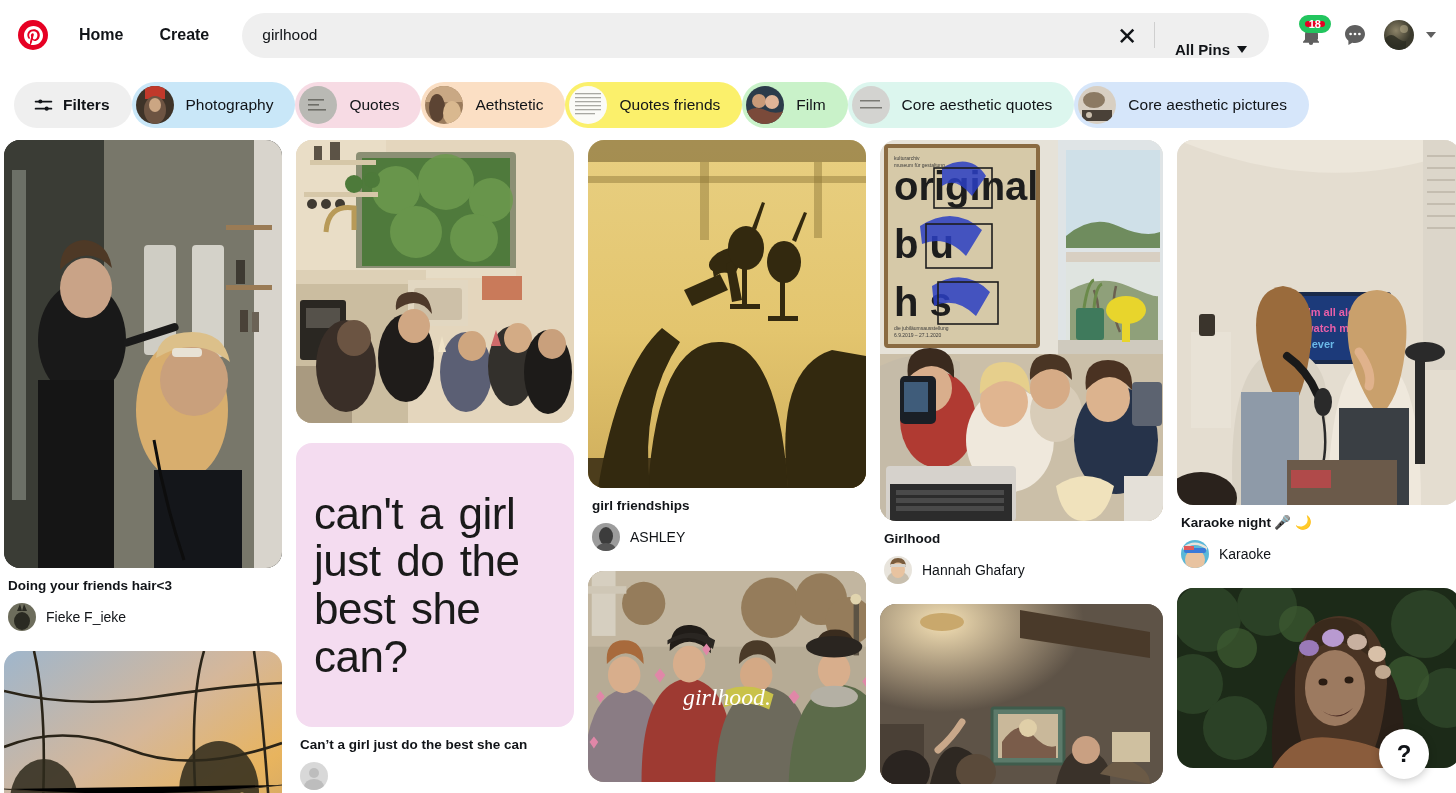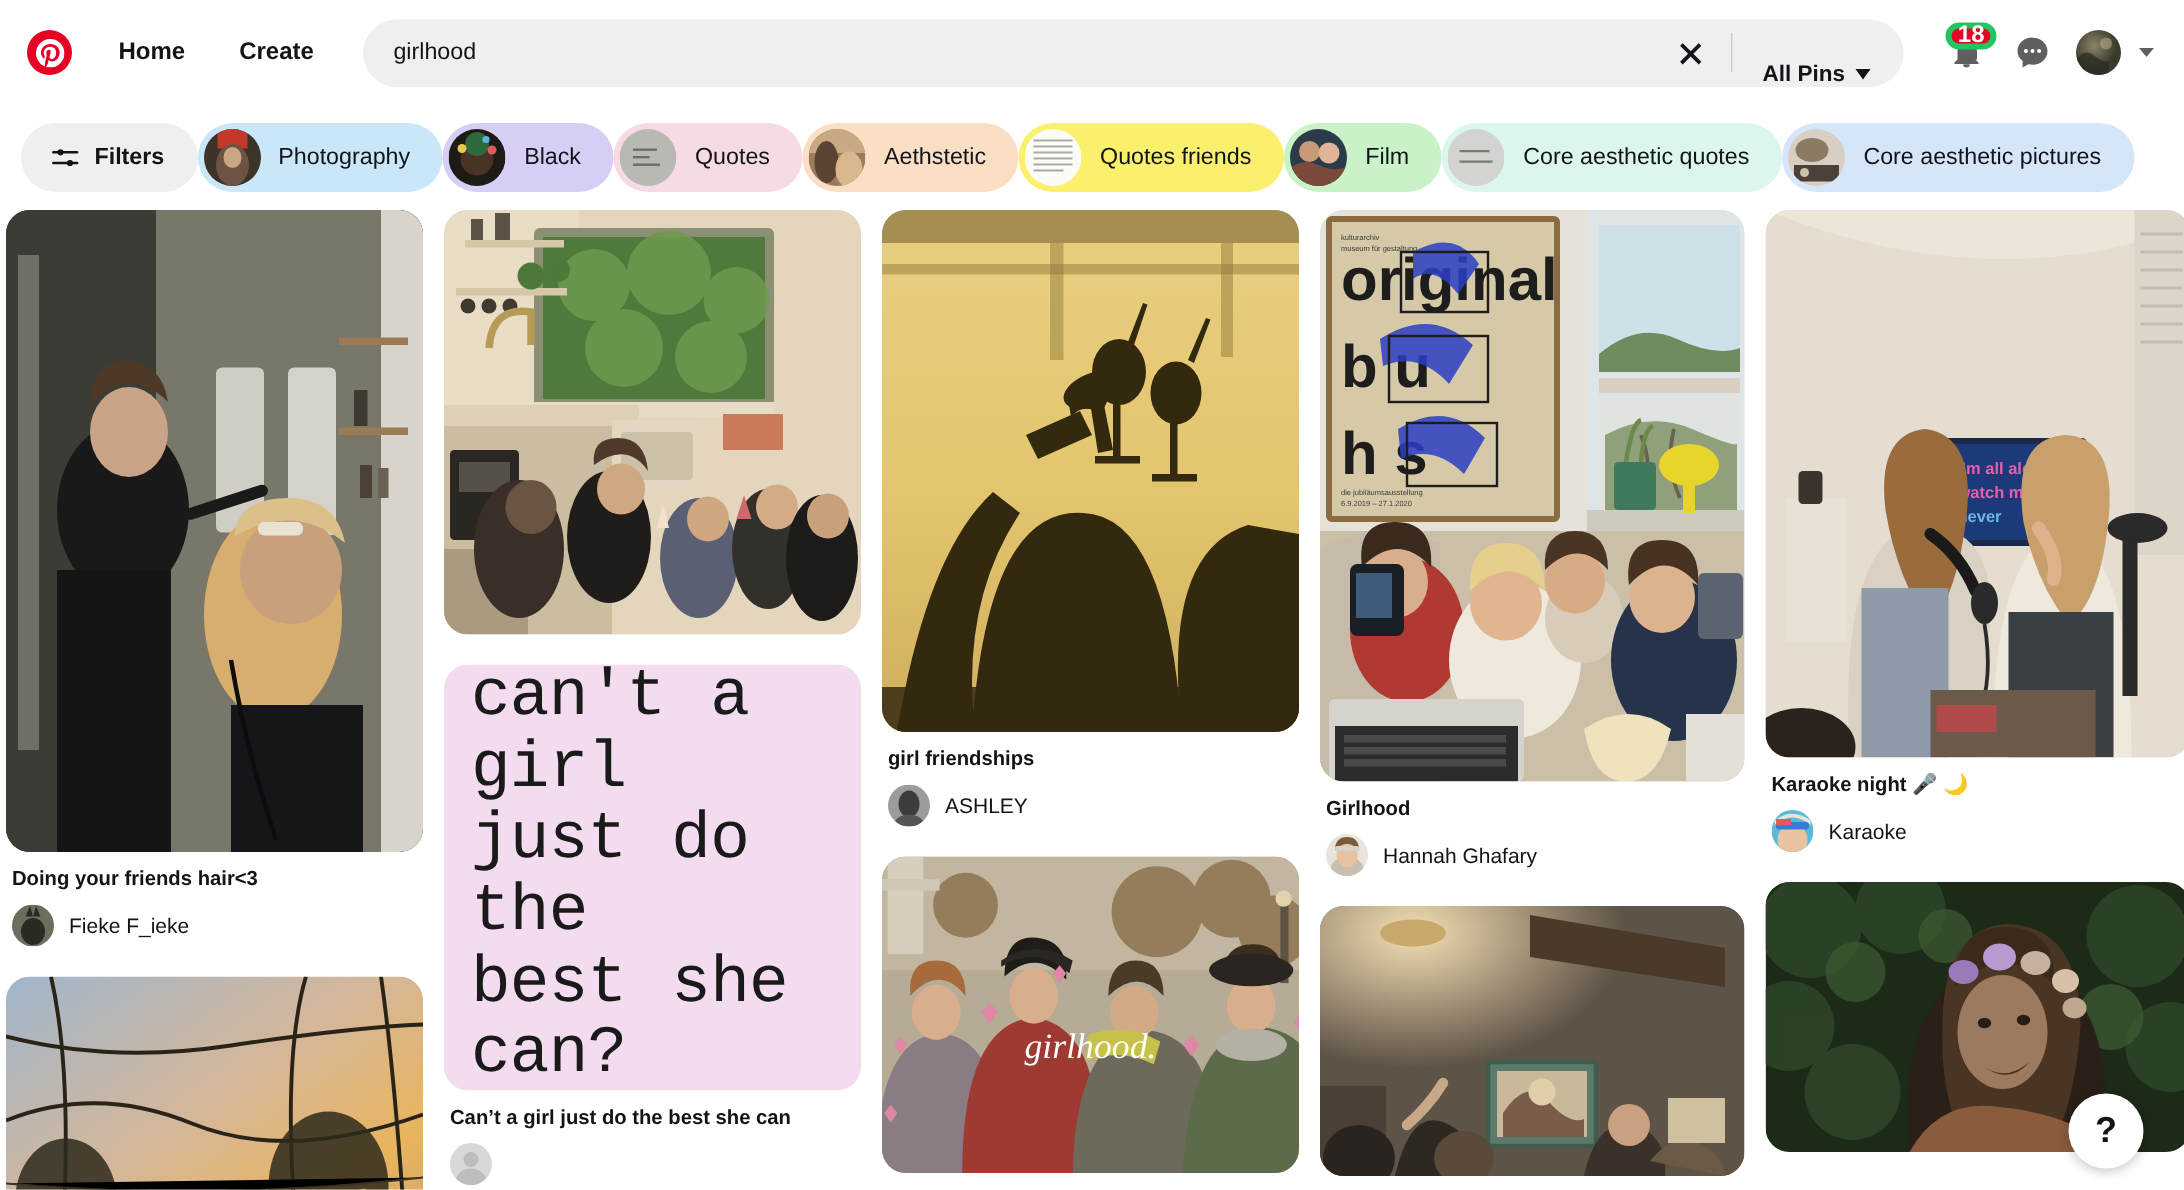--- a/index.html
+++ b/index.html
@@ -98,26 +98,26 @@
   .hdr-icons { display: flex; align-items: center; flex: 0 0 auto; margin-left: 10px; }
   .icon-btn {
     width: 44px; height: 44px; border-radius: 50%;
     display: flex; align-items: center; justify-content: center;
     cursor: pointer; position: relative; flex: 0 0 auto;
   }
   .icon-btn svg { width: 24px; height: 24px; fill: #5f5f5f; }
   .badge {
     position: absolute; top: 2px; right: 2px;
     background: #e60023; color: #fff;
-    font-size: 16px; font-weight: bold;
+    font-size: 11px; font-weight: bold;
     border-radius: 10px;
     min-width: 20px; height: 18px;
     display: flex; align-items: center; justify-content: center;
     padding: 0 4px;
-    border: 4px solid #22c55e;
+    border: 6px solid #22c55e;
     line-height: 1;
   }
   .avatar-btn {
     width: 30px; height: 30px; border-radius: 50%;
     overflow: hidden; cursor: pointer; flex: 0 0 auto;
     margin-left: 7px;
   }
   .chev-small {
     width: 0; height: 0; border-left: 5px solid transparent;
     border-right: 5px solid transparent; border-top: 6.5px solid #5f5f5f;
@@ -200,21 +200,21 @@
   .quote-pin {
     width: 100%;
     display: flex; align-items: center;
     padding: 26px 18px;
     font-size: 44px;
     font-weight: 500;
     line-height: 1.08;
     color: #1a1a1a;
     letter-spacing: -0.5px;
     word-spacing: 4px;
-    font-family: Liberation Mono, monospace;
+    font-family: Liberation Sans, sans-serif;
   }
 
   
   .help-fab {
     position: absolute;
     right: 27px; bottom: 14px;
     width: 50px; height: 50px;
     border-radius: 50%;
     background: #fff;
     box-shadow: 0 2px 8px rgba(0,0,0,.22);
@@ -304,33 +304,20 @@
       <svg class="ph" viewBox="0 0 38 38">
         <rect width="38" height="38" fill="#3e3328"></rect>
         <rect x="9" y="0" width="20" height="13" fill="#c0392b"></rect>
         <ellipse cx="19" cy="24" rx="11" ry="14" fill="#6d5442"></ellipse>
         <ellipse cx="19" cy="19" rx="6" ry="7" fill="#cba683"></ellipse>
       </svg>
     </span>
     <span class="chip-label">Photography</span>
   </div>
 
-  <div class="chip" style="background:#d8cdf5">
-    <span class="chip-thumb">
-      <svg class="ph" viewBox="0 0 38 38">
-        <rect width="38" height="38" fill="#1e1a16"></rect>
-        <circle cx="19" cy="20" r="11" fill="#4a3224"></circle>
-        <circle cx="19" cy="10" r="8" fill="#2c6b3b"></circle>
-        <circle cx="9" cy="13" r="3" fill="#e8c84a"></circle>
-        <circle cx="29" cy="14" r="3" fill="#e05b5b"></circle>
-        <circle cx="25" cy="7" r="2.4" fill="#5bb3e0"></circle>
-      </svg>
-    </span>
-    <span class="chip-label">Black</span>
-  </div>
 
   <div class="chip" style="background:#f7dbe4">
     <span class="chip-thumb">
       <svg class="ph" viewBox="0 0 38 38">
         <rect width="38" height="38" fill="#b9b9b4"></rect>
         <rect x="9" y="13" width="16" height="1.6" fill="#6e6e68"></rect>
         <rect x="9" y="18" width="11" height="1.6" fill="#6e6e68"></rect>
         <rect x="9" y="23" width="18" height="1.6" fill="#6e6e68"></rect>
       </svg>
     </span>

